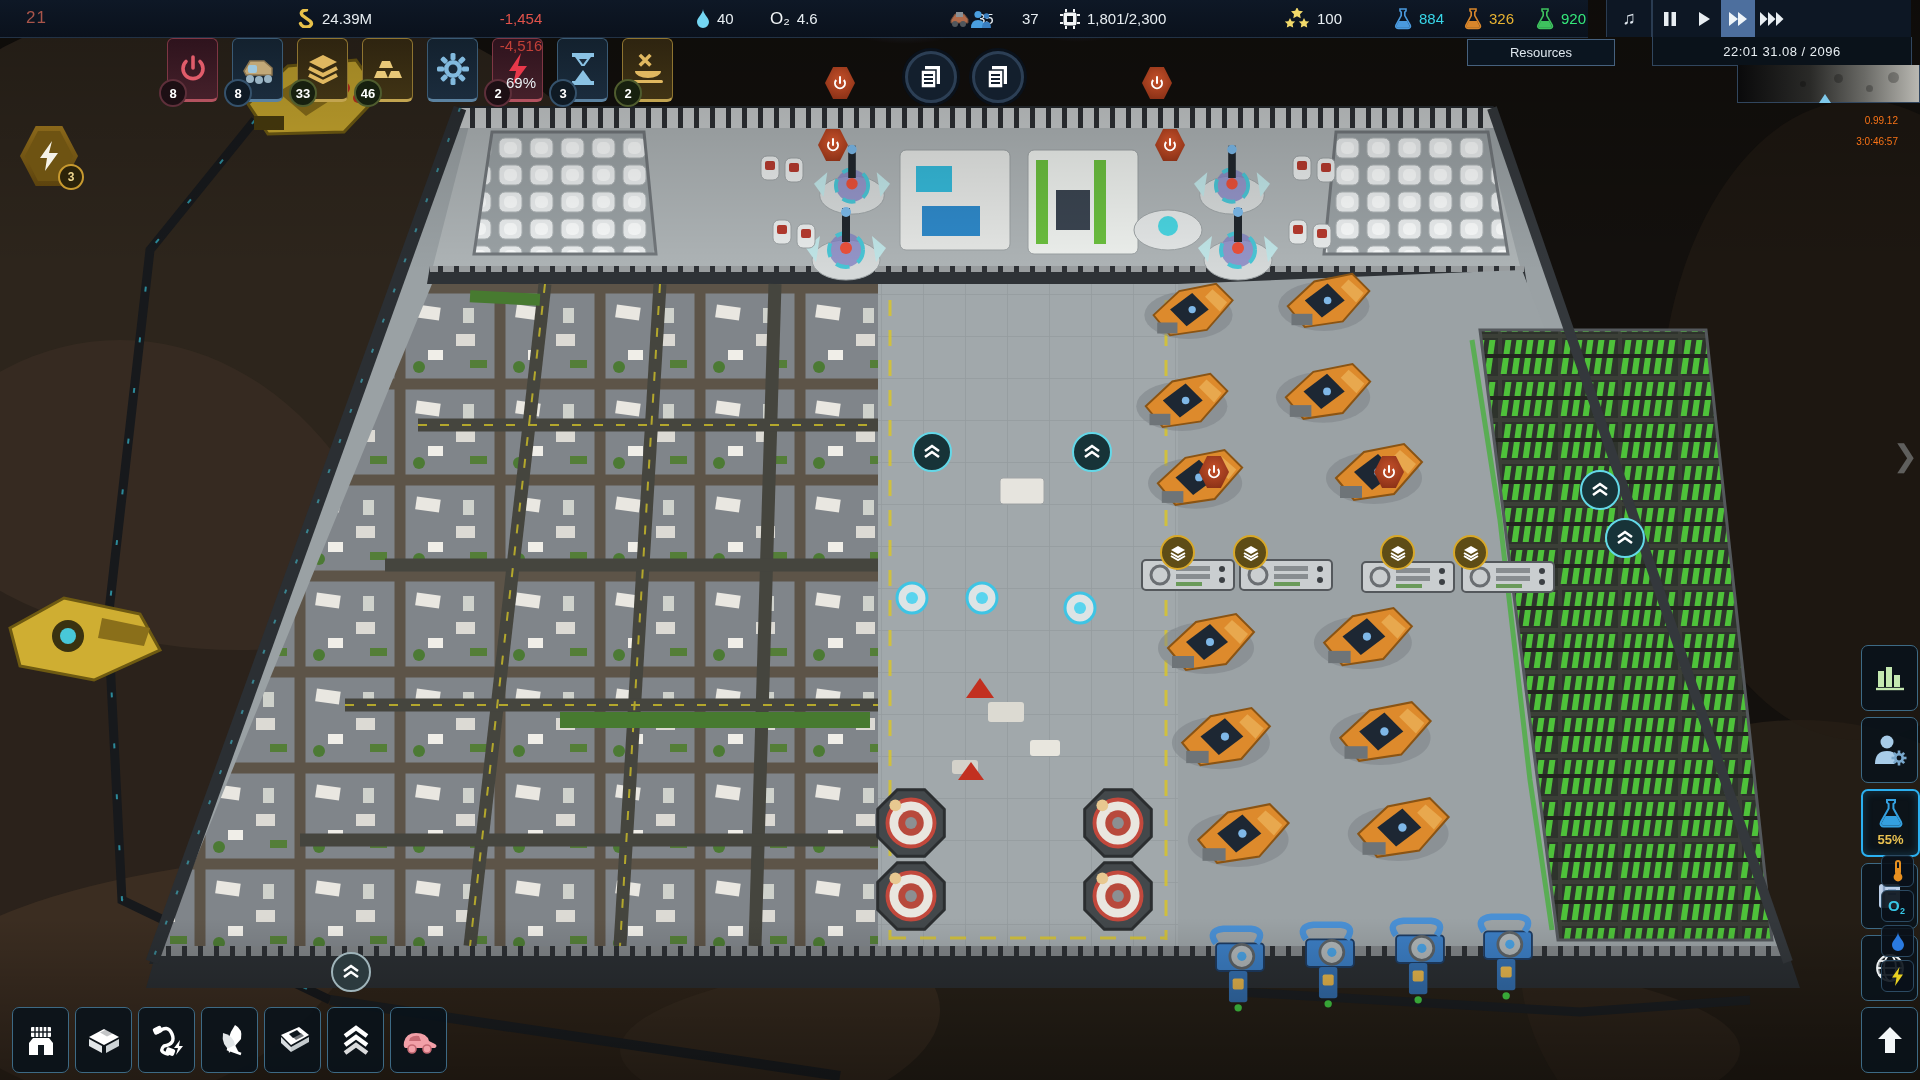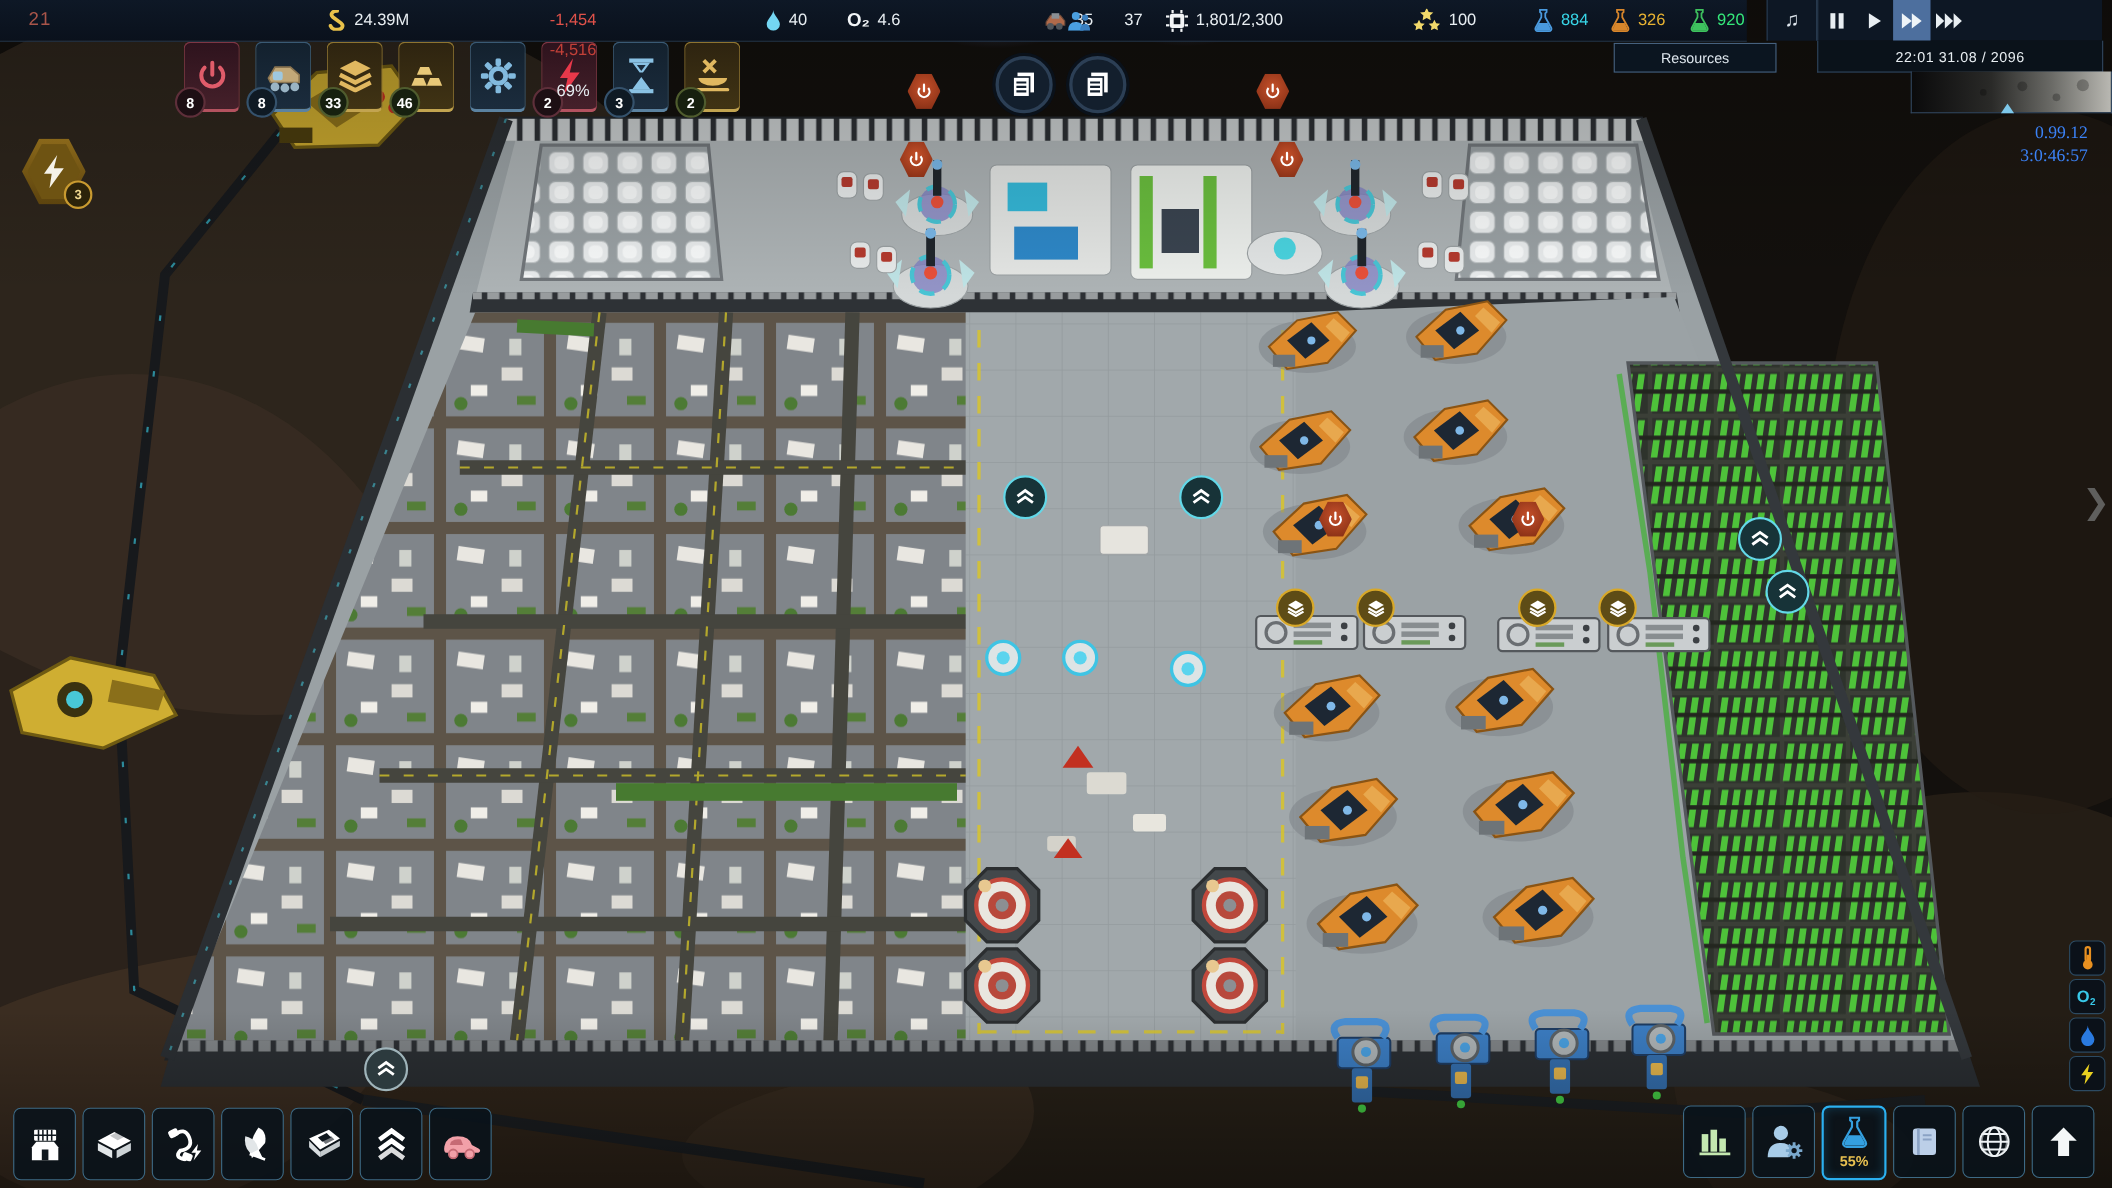--- a/index.html
+++ b/index.html
@@ -8,39 +8,39 @@
   
   #world{position:absolute;left:0;top:0;width:1920px;height:1080px;}
   
   #topbar{position:absolute;left:0;top:0;width:1588px;height:37px;
           background:linear-gradient(#0e1826,#0a111c);border-bottom:1px solid #223245;z-index:30;}
   .stat{position:absolute;top:0;height:37px;display:flex;align-items:center;gap:7px;font-size:15px;}
   .stat svg{display:block;}
   .corner-num{position:absolute;left:26px;top:8px;font-size:17px;color:#a9554a;letter-spacing:1px;}
   .neg{color:#e0524a;} .neg2{color:#c24038;}
   .cyanv{color:#38d6e8;} .goldv{color:#e8b332;} .greenv{color:#35e87a;}
-  .o2sym{font-size:17px;font-weight:bold;color:#f2f5f7;}
+  .o2sym{font-size:17px;font-weight:normal;color:#f2f5f7;}
   #musicbtn{position:absolute;left:1606px;top:0;width:44px;height:37px;border-left:1px solid #2a3c52;
             border-right:1px solid #2a3c52;display:flex;align-items:center;justify-content:center;
             font-size:18px;color:#dfe7ee;z-index:31;background:#0d1724;}
   #speedpanel{position:absolute;left:1652px;top:0;width:258px;height:37px;background:#0d1724;
               border-left:1px solid #2a3c52;display:flex;z-index:31;}
   .spd{width:34px;height:37px;display:flex;align-items:center;justify-content:center;}
   .spd.active{background:#4d6f9e;}
   #timebar{position:absolute;left:1652px;top:37px;width:258px;height:28px;background:rgba(10,18,28,.92);
            border:1px solid #31465e;border-top:none;display:flex;align-items:center;justify-content:center;
            font-size:13px;z-index:31;letter-spacing:.5px;}
   #moonstrip{position:absolute;left:1737px;top:65px;width:181px;height:37px;z-index:31;
              border:1px solid #31465e;border-top:none;
              background:linear-gradient(90deg,#0a0a0b 0%,#2a2a28 40%,#6a6a66 70%,#b9b8b2 100%);overflow:hidden;}
   #moonstrip .crater{position:absolute;border-radius:50%;background:rgba(0,0,0,.25);}
   #daymarker{position:absolute;left:1819px;top:94px;width:0;height:0;z-index:32;
              border-left:6px solid transparent;border-right:6px solid transparent;border-bottom:9px solid #7ec8ea;}
-  #versionbox{position:absolute;right:22px;top:110px;text-align:right;color:#3b82f6;font-size:16px;
-              line-height:21px;z-index:31;font-family:Liberation Serif, serif;}
+  #versionbox{position:absolute;right:22px;top:110px;text-align:right;color:#f97316;font-size:10px;
+              line-height:21px;z-index:31;}
   #tooltip-resources{position:absolute;left:1467px;top:39px;width:146px;height:25px;z-index:33;
         background:rgba(12,22,34,.95);border:1px solid #46617e;display:flex;align-items:center;
         justify-content:center;font-size:13px;color:#dfe7ee;}
   
   #alerts{position:absolute;left:167px;top:38px;display:flex;gap:14px;z-index:25;}
   .tile{position:relative;width:49px;height:60px;border-radius:6px;display:flex;align-items:center;
         justify-content:center;}
   .tile.red{background:linear-gradient(#2e131d,#45202a);border:1px solid #7e3644;border-bottom:3px solid #b3525f;}
   .tile.blue{background:linear-gradient(#13212e,#1b2c3d);border:1px solid #3a5a74;border-bottom:3px solid #5b82a0;}
   .tile.gold{background:linear-gradient(#2e2410,#403314);border:1px solid #8e7430;border-bottom:3px solid #c2a450;}
@@ -65,21 +65,21 @@
      clip-path:polygon(27% 0,73% 0,100% 50%,73% 100%,27% 100%,0 50%);
      display:flex;align-items:center;justify-content:center;}
   #banner .hexinner{width:48px;height:50px;background:#6e5312;
      clip-path:polygon(27% 0,73% 0,100% 50%,73% 100%,27% 100%,0 50%);
      display:flex;align-items:center;justify-content:center;}
   #banner .cnt{position:absolute;left:44px;top:38px;width:22px;height:22px;border-radius:50%;
      background:#2c230a;border:2px solid #c89a30;color:#f0d890;font-size:12px;font-weight:bold;
      display:flex;align-items:center;justify-content:center;}
   
   .toolrow{position:absolute;bottom:7px;display:flex;gap:6px;z-index:30;}
-  #tools-left{left:12px;} #tools-right{right:16px;}
+  #tools-left{left:12px;} #tools-right{right:0;flex-direction:column;}
   .tbtn{position:relative;width:55px;height:64px;border-radius:7px;background:rgba(9,18,26,.88);
         border:1px solid #3d6a85;display:flex;flex-direction:column;align-items:center;justify-content:center;gap:3px;}
   .tbtn.active{border:2px solid #2bb0f0;box-shadow:inset 0 0 10px rgba(43,176,240,.25);}
   .tbtn .pct{font-size:13px;font-weight:bold;color:#e8c050;}
   
   #edgetoggles{position:absolute;right:6px;top:855px;display:flex;flex-direction:column;gap:3px;z-index:30;}
   .etg{width:31px;height:30px;border-radius:6px;background:rgba(9,17,25,.9);border:1px solid #2c4a62;
        display:flex;align-items:center;justify-content:center;}
   #edgearrow{position:absolute;right:2px;top:438px;font-size:30px;color:rgba(220,230,235,.35);z-index:18;}
   

